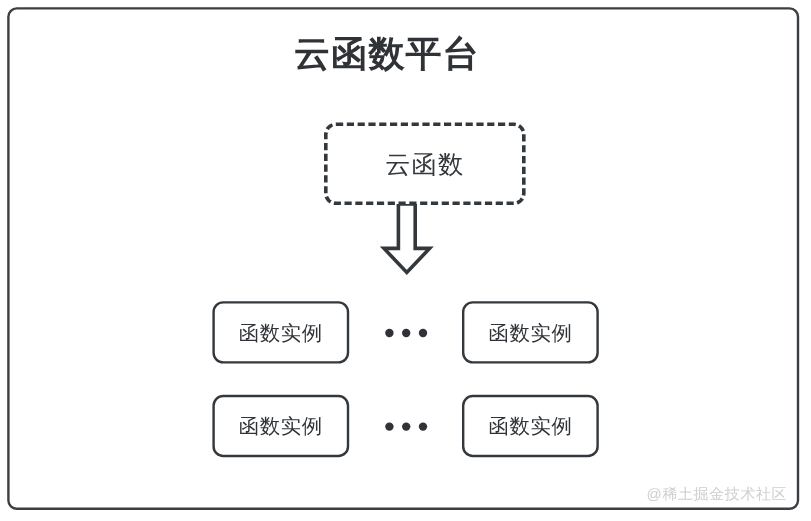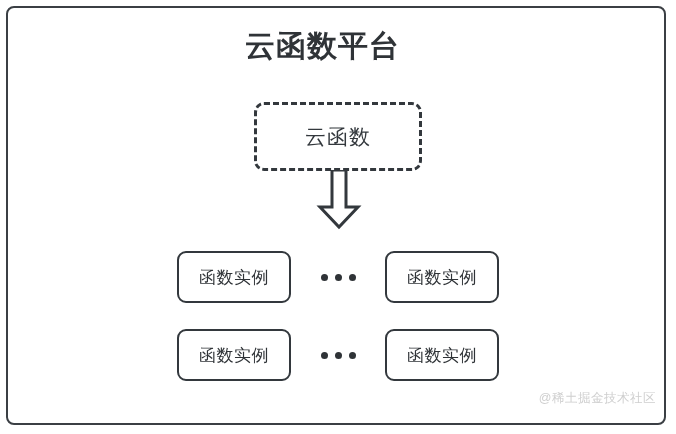--- a/index.html
+++ b/index.html
@@ -44,21 +44,21 @@
     font-size: 30px;
     font-weight: bold;
     color: #2f3337;
     letter-spacing: 1px;
     line-height: 38px;
   }
 
   
   .cloud-fn-box {
     position: absolute;
-    left: 254px;
+    left: 270px;
     top: 102px;
     width: 168px;
     height: 69px;
     box-sizing: border-box;
     border: 3px dashed #33383d;
     border-radius: 10px;
     background: #ffffff;
     display: flex;
     align-items: center;
     justify-content: center;
@@ -120,21 +120,21 @@
     width: 7px;
     height: 7px;
     border-radius: 50%;
     background: #2f3337;
   }
 
   
   .watermark {
     position: absolute;
     right: 20px;
-    bottom: 27px;
+    bottom: 13px;
     font-size: 12.5px;
     color: #cfcfcf;
     letter-spacing: 0.5px;
     white-space: nowrap;
   }
 </style>
 </head>
 <body>
 
 <div id="canvas">

